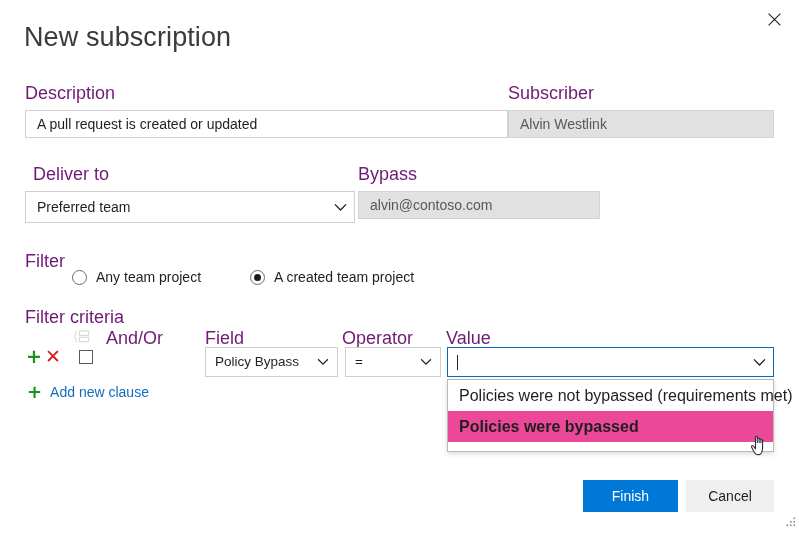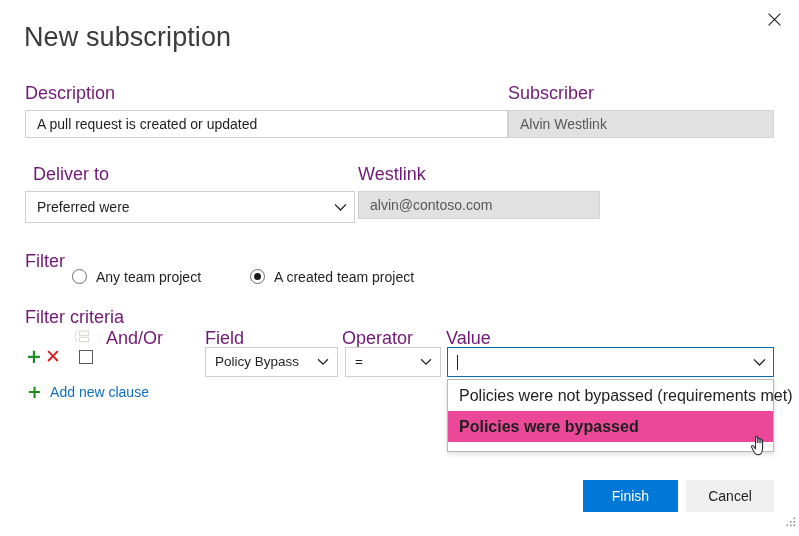--- a/index.html
+++ b/index.html
@@ -104,21 +104,21 @@
     width: 28px;
     display: flex;
     align-items: center;
     justify-content: center;
   }
   .combo.accent { border: 1.5px solid #0c6cb5; }
   .combo.small { height: 30px; }
   .combo.small .combo-text { font-size: 13.5px; padding-left: 9px; }
 
   
-  .radio-row { position: absolute; display: flex; align-items: flex-start; cursor: pointer; padding-left: 44px; }
+  .radio-row { position: absolute; display: flex; align-items: flex-end; cursor: pointer; padding-left: 44px; }
   .radio-dot {
     width: 15px; height: 15px;
     border-radius: 50%;
     border: 1px solid #6b6b6b;
     box-sizing: border-box;
     background: #fff;
     position: relative;
     flex: 0 0 auto;
   }
   .radio-dot.checked::after {
@@ -253,29 +253,29 @@
   <div class="dialog-title">New subscription</div>
 
   <div class="fld-label" style="left:25px; top:85px;">Description</div>
   <input class="txtbox" style="left: 25px; top: 110px; width: 483px;" value="A pull request is created or updated">
 
   <div class="fld-label" style="left:508px; top:85px;">Subscriber</div>
   <input class="txtbox disabled" style="left: 508px; top: 110px; width: 266px;" disabled="" value="Alvin Westlink">
 
   <div class="fld-label" style="left:25px; top:166px;margin-left:8px;">Deliver to</div>
   <div class="combo" style="left:25px; top:191px; width:330px;">
-    <span class="combo-text">Preferred were</span>
+    <span class="combo-text">Preferred team</span>
     <span class="chev">
       <svg width="13" height="9" viewBox="0 0 13 9">
           <path d="M1 1.4 L6.5 7 L12 1.4" stroke="#1f1f1f" stroke-width="1.3" fill="none"></path>
         </svg>
     </span>
   </div>
 
-  <div class="fld-label" style="left:358px; top:166px;">Westlink</div>
+  <div class="fld-label" style="left:358px; top:166px;">Bypass</div>
   <input class="txtbox disabled" style="left: 358px; top: 191px; width: 242px;" disabled="" value="alvin@contoso.com">
 
   <div class="fld-label" style="left:25px; top:245px;margin-top:8px;">Filter</div>
 
   <div class="radio-row" style="left:28px; top:269px;">
     <span class="radio-dot"></span>
     <span class="radio-label">Any team project</span>
   </div>
 
   <div class="radio-row" style="left:206px; top:269px;">

